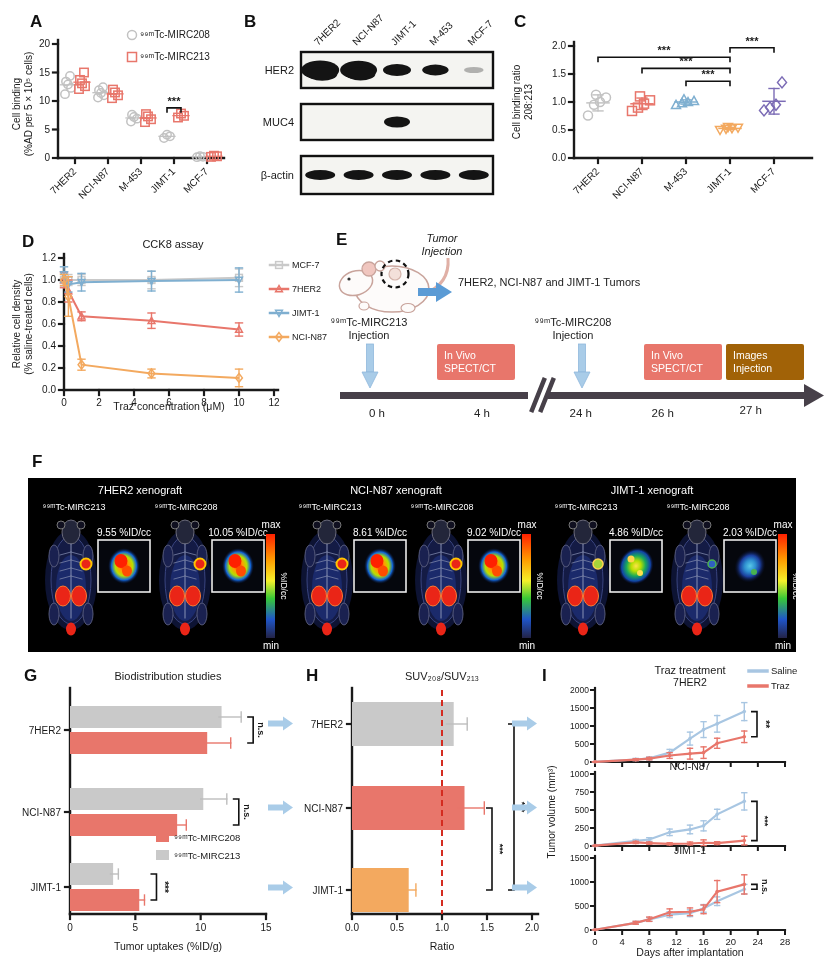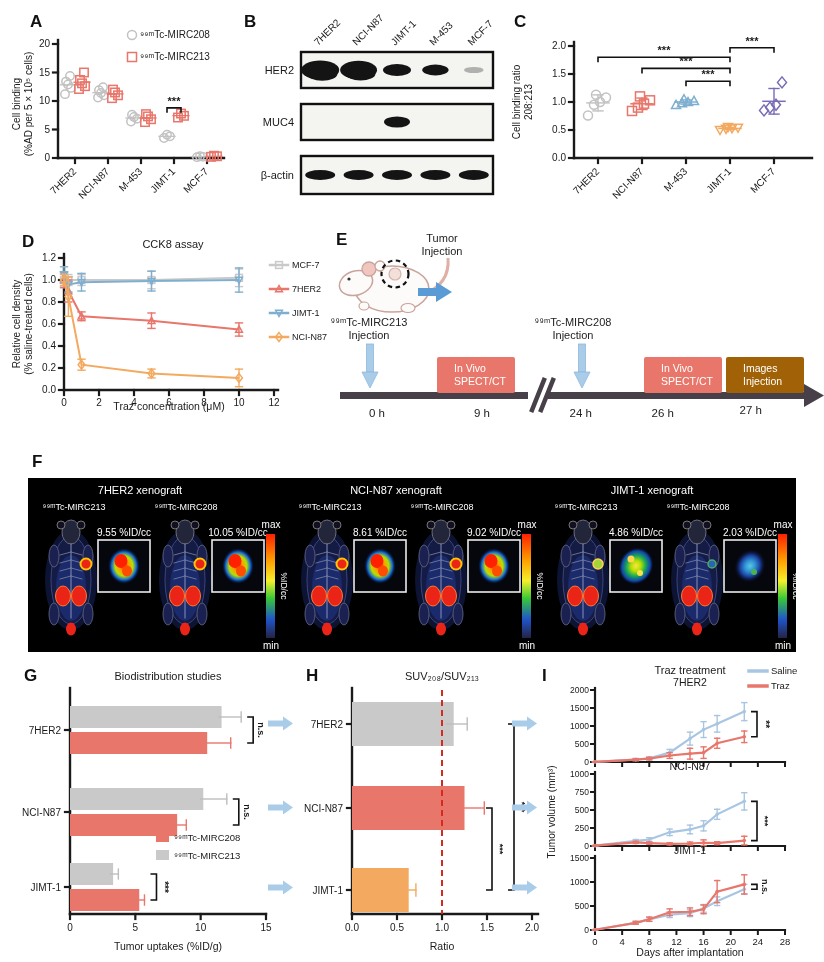--- a/index.html
+++ b/index.html
@@ -4,26 +4,26 @@
 <style>
   html,body{margin:0;padding:0;background:#fff;}
   .page{position:relative;width:824px;height:962px;background:#fff;overflow:hidden;
         font-family:"Liberation Sans",sans-serif;color:#1a1a1a;}
   .abs{position:absolute;}
   .plabel{position:absolute;font-weight:bold;font-size:17px;color:#111;}
   svg{display:block;}
   .fbox{position:absolute;background:#000;text-align:center;}
   .etxt{position:absolute;font-size:11px;line-height:13px;color:#222;}
   .ebox{position:absolute;width:78px;height:36px;border-radius:2px;color:#fff;
-        font-size:10.5px;line-height:13px;padding:5px 0 0 17px;box-sizing:border-box;margin-top:13px;}
+        font-size:10.5px;line-height:13px;padding:5px 0 0 7px;box-sizing:border-box;}
   .ebox.red{background:#E8766B;}
   .ebox.blue{background:#a16207;}
   .etime{position:absolute;font-size:11.5px;color:#222;width:40px;text-align:right;}
   .einj{position:absolute;text-align:center;font-size:11px;line-height:13px;color:#222;}
-  .ecap{position:absolute;text-align:center;font-size:11px;line-height:13px;color:#222;}
+  .ecap{position:absolute;text-align:center;font-size:11px;line-height:13px;color:#222;font-style:italic;}
   .flow{position:absolute;width:26px;height:15px;}
 </style>
 </head>
 <body>
 
 <div class="page">
 
   <div class="plabel" style="left:30px;top:12px">A</div>
   <div class="plabel" style="left:244px;top:12px">B</div>
   <div class="plabel" style="left:514px;top:12px">C</div>
@@ -375,20 +375,21 @@
         <rect x="8" y="160" width="466" height="7" fill="#474049"></rect>
         <polygon points="472,152 492,163.5 472,175" fill="#474049"></polygon>
         <rect x="196" y="148" width="20" height="30" fill="#fff"></rect>
         <line x1="200" y1="178" x2="212" y2="148" stroke="#474049" stroke-width="4.5" stroke-linecap="square"></line>
         <line x1="209" y1="178" x2="221" y2="148" stroke="#474049" stroke-width="4.5" stroke-linecap="square"></line>
       </svg>
     <div class="ecap" style="left:70px;top:0px;width:80px">
       <span>Tumor</span><br>
       <span>Injection</span>
     </div>
+    <div class="etxt" style="left:126px;top:44px;width:260px">7HER2, NCI-N87 and JIMT-1 Tumors</div>
     <div class="einj" style="left:-8px;top:84px;width:90px">
       <span>⁹⁹ᵐTc-MIRC213</span><br>
       <span>Injection</span>
     </div>
     <div class="einj" style="left:196px;top:84px;width:90px">
       <span>⁹⁹ᵐTc-MIRC208</span><br>
       <span>Injection</span>
     </div>
     <div class="ebox red" style="left:105px;top:112px">
       <span>In Vivo</span><br>
@@ -396,21 +397,21 @@
     </div>
     <div class="ebox red" style="left:312px;top:112px">
       <span>In Vivo</span><br>
       <span>SPECT/CT</span>
     </div>
     <div class="ebox blue" style="left:394px;top:112px">
       <span>Images</span><br>
       <span>Injection</span>
     </div>
     <div class="etime" style="left:13px;top:175px">0 h</div>
-    <div class="etime" style="left:118px;top:175px">9 h</div>
+    <div class="etime" style="left:118px;top:175px">4 h</div>
     <div class="etime" style="left:220px;top:175px">24 h</div>
     <div class="etime" style="left:302px;top:175px">26 h</div>
     <div class="etime" style="left:390px;top:172px">27 h</div>
   </div>
 
   <div class="fbox" style="left:28px;top:478px;width:768px;height:174px">
     <svg id="svgF" width="768" height="174" viewBox="0 0 768 174">
         <defs>
           <radialGradient id="gHot">
             <stop offset="0%" stop-color="#ff2000" stop-opacity="1"></stop>

